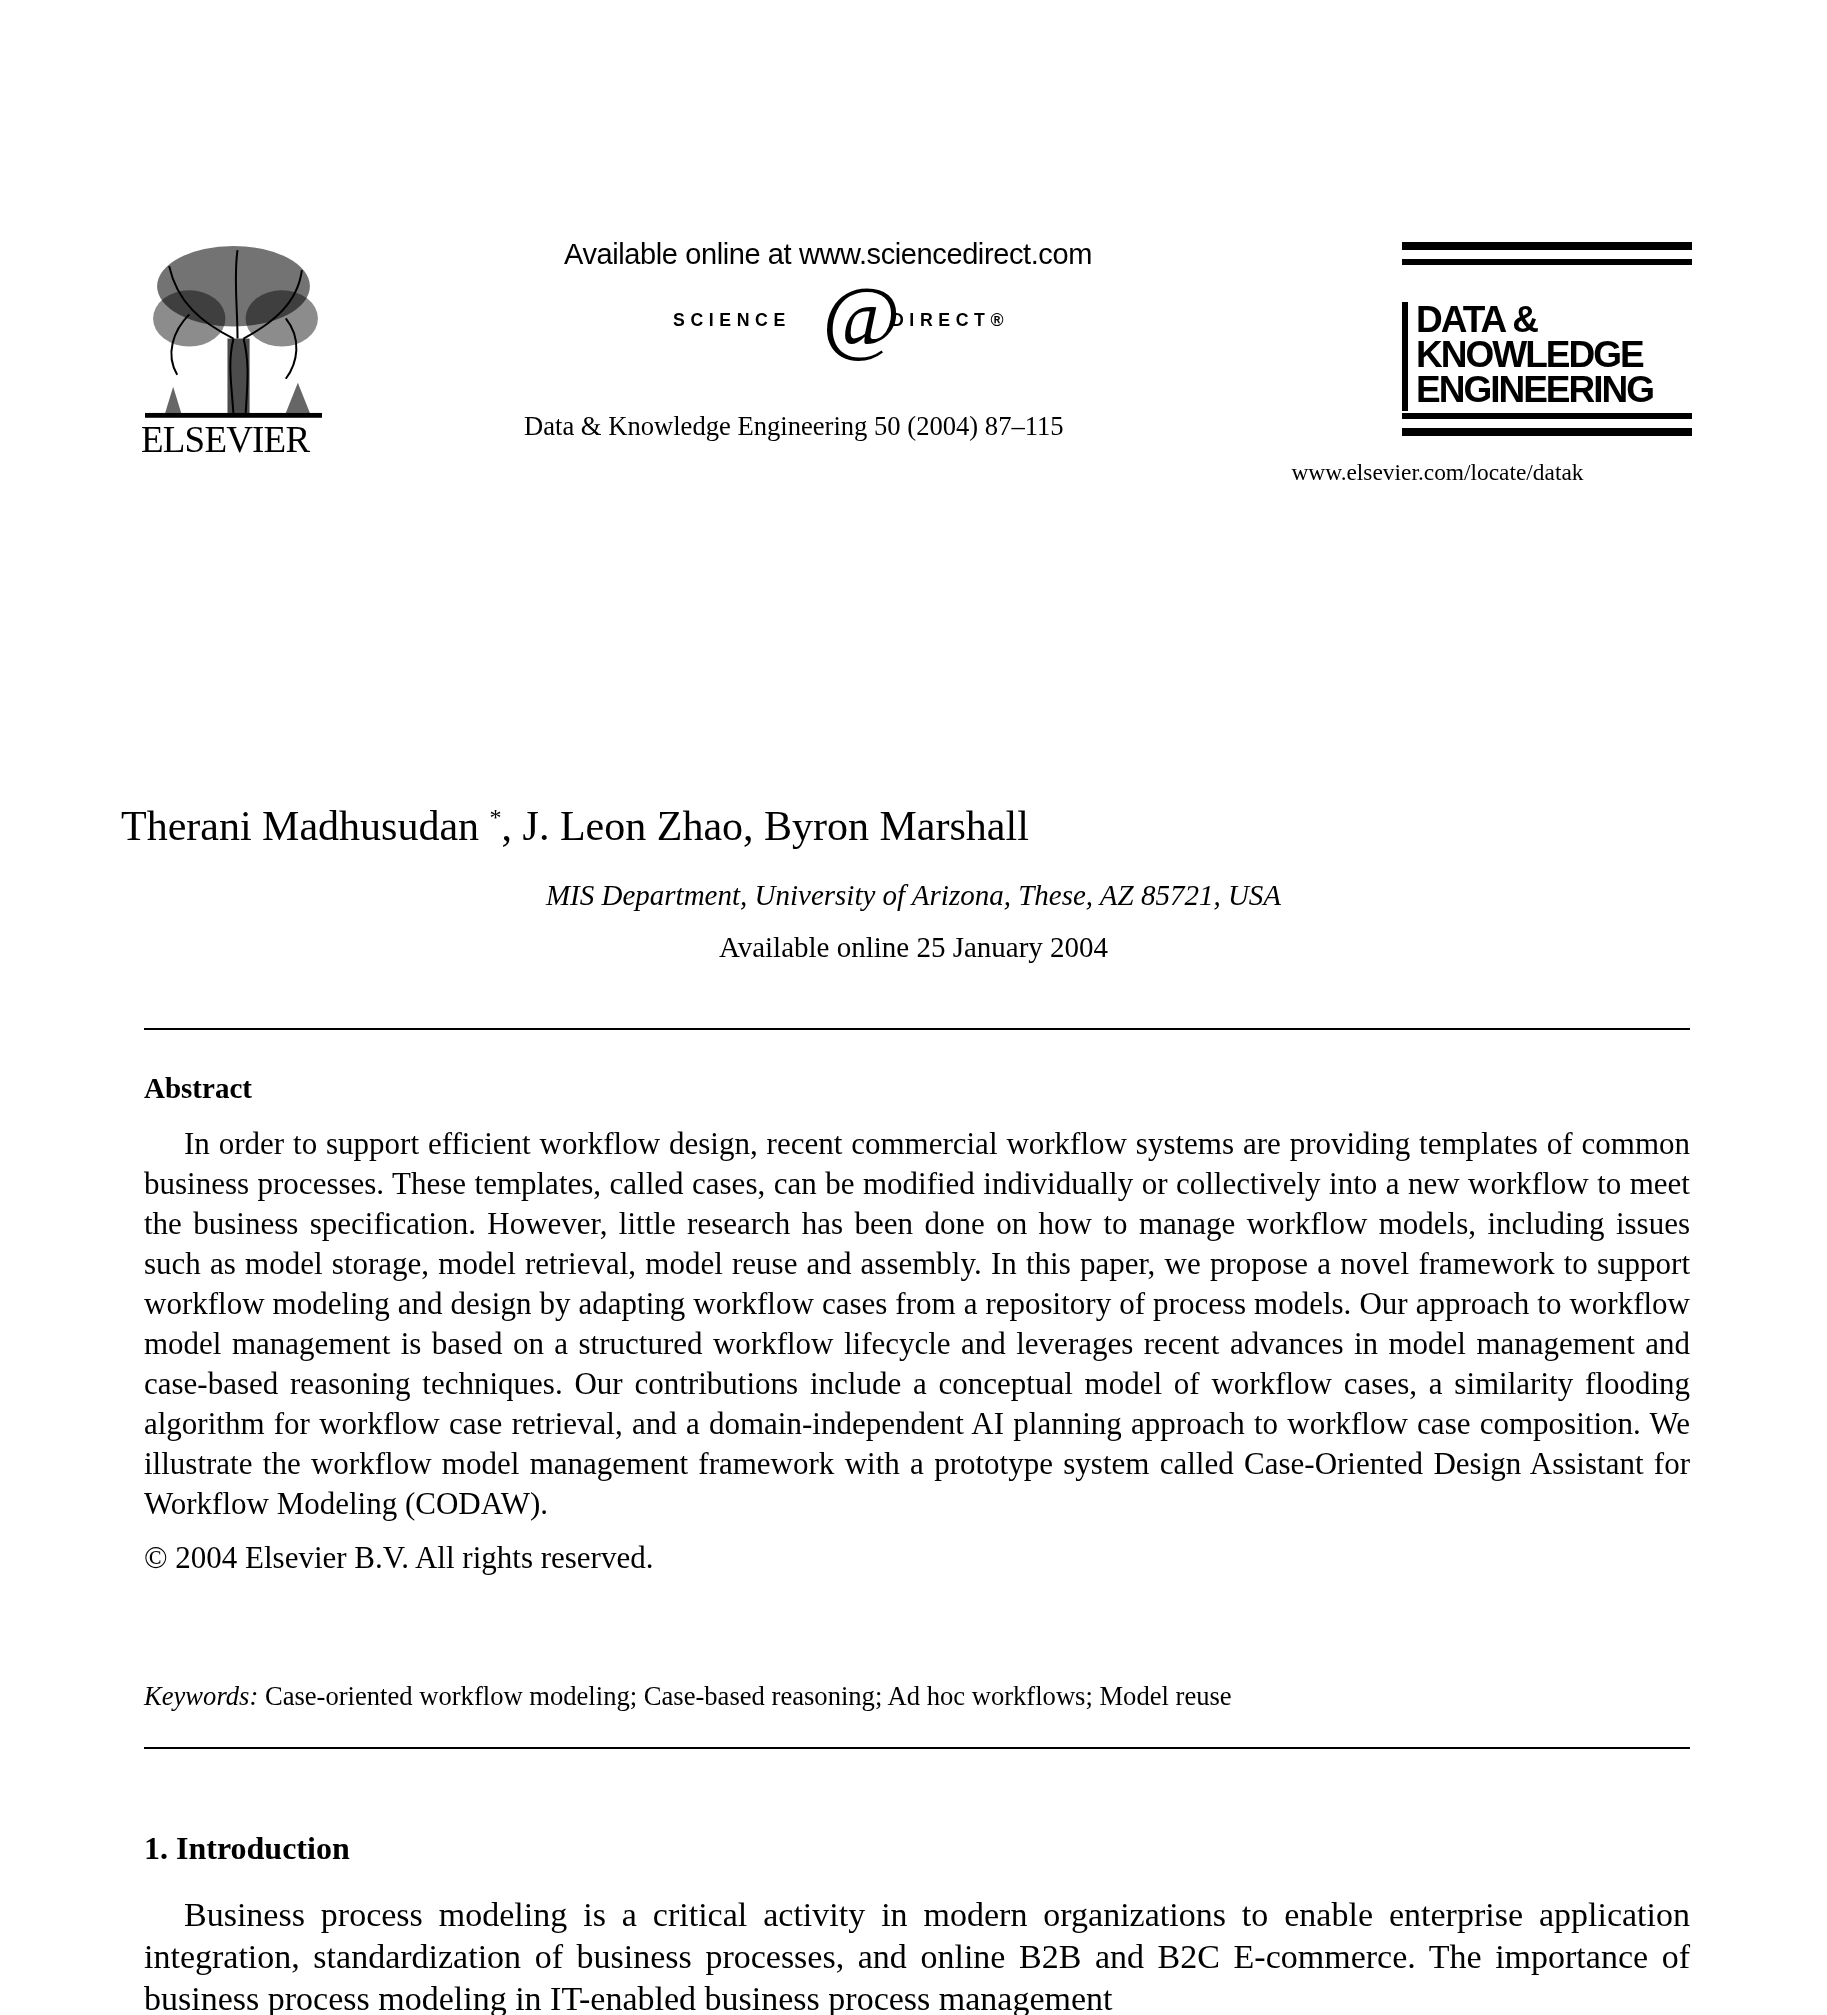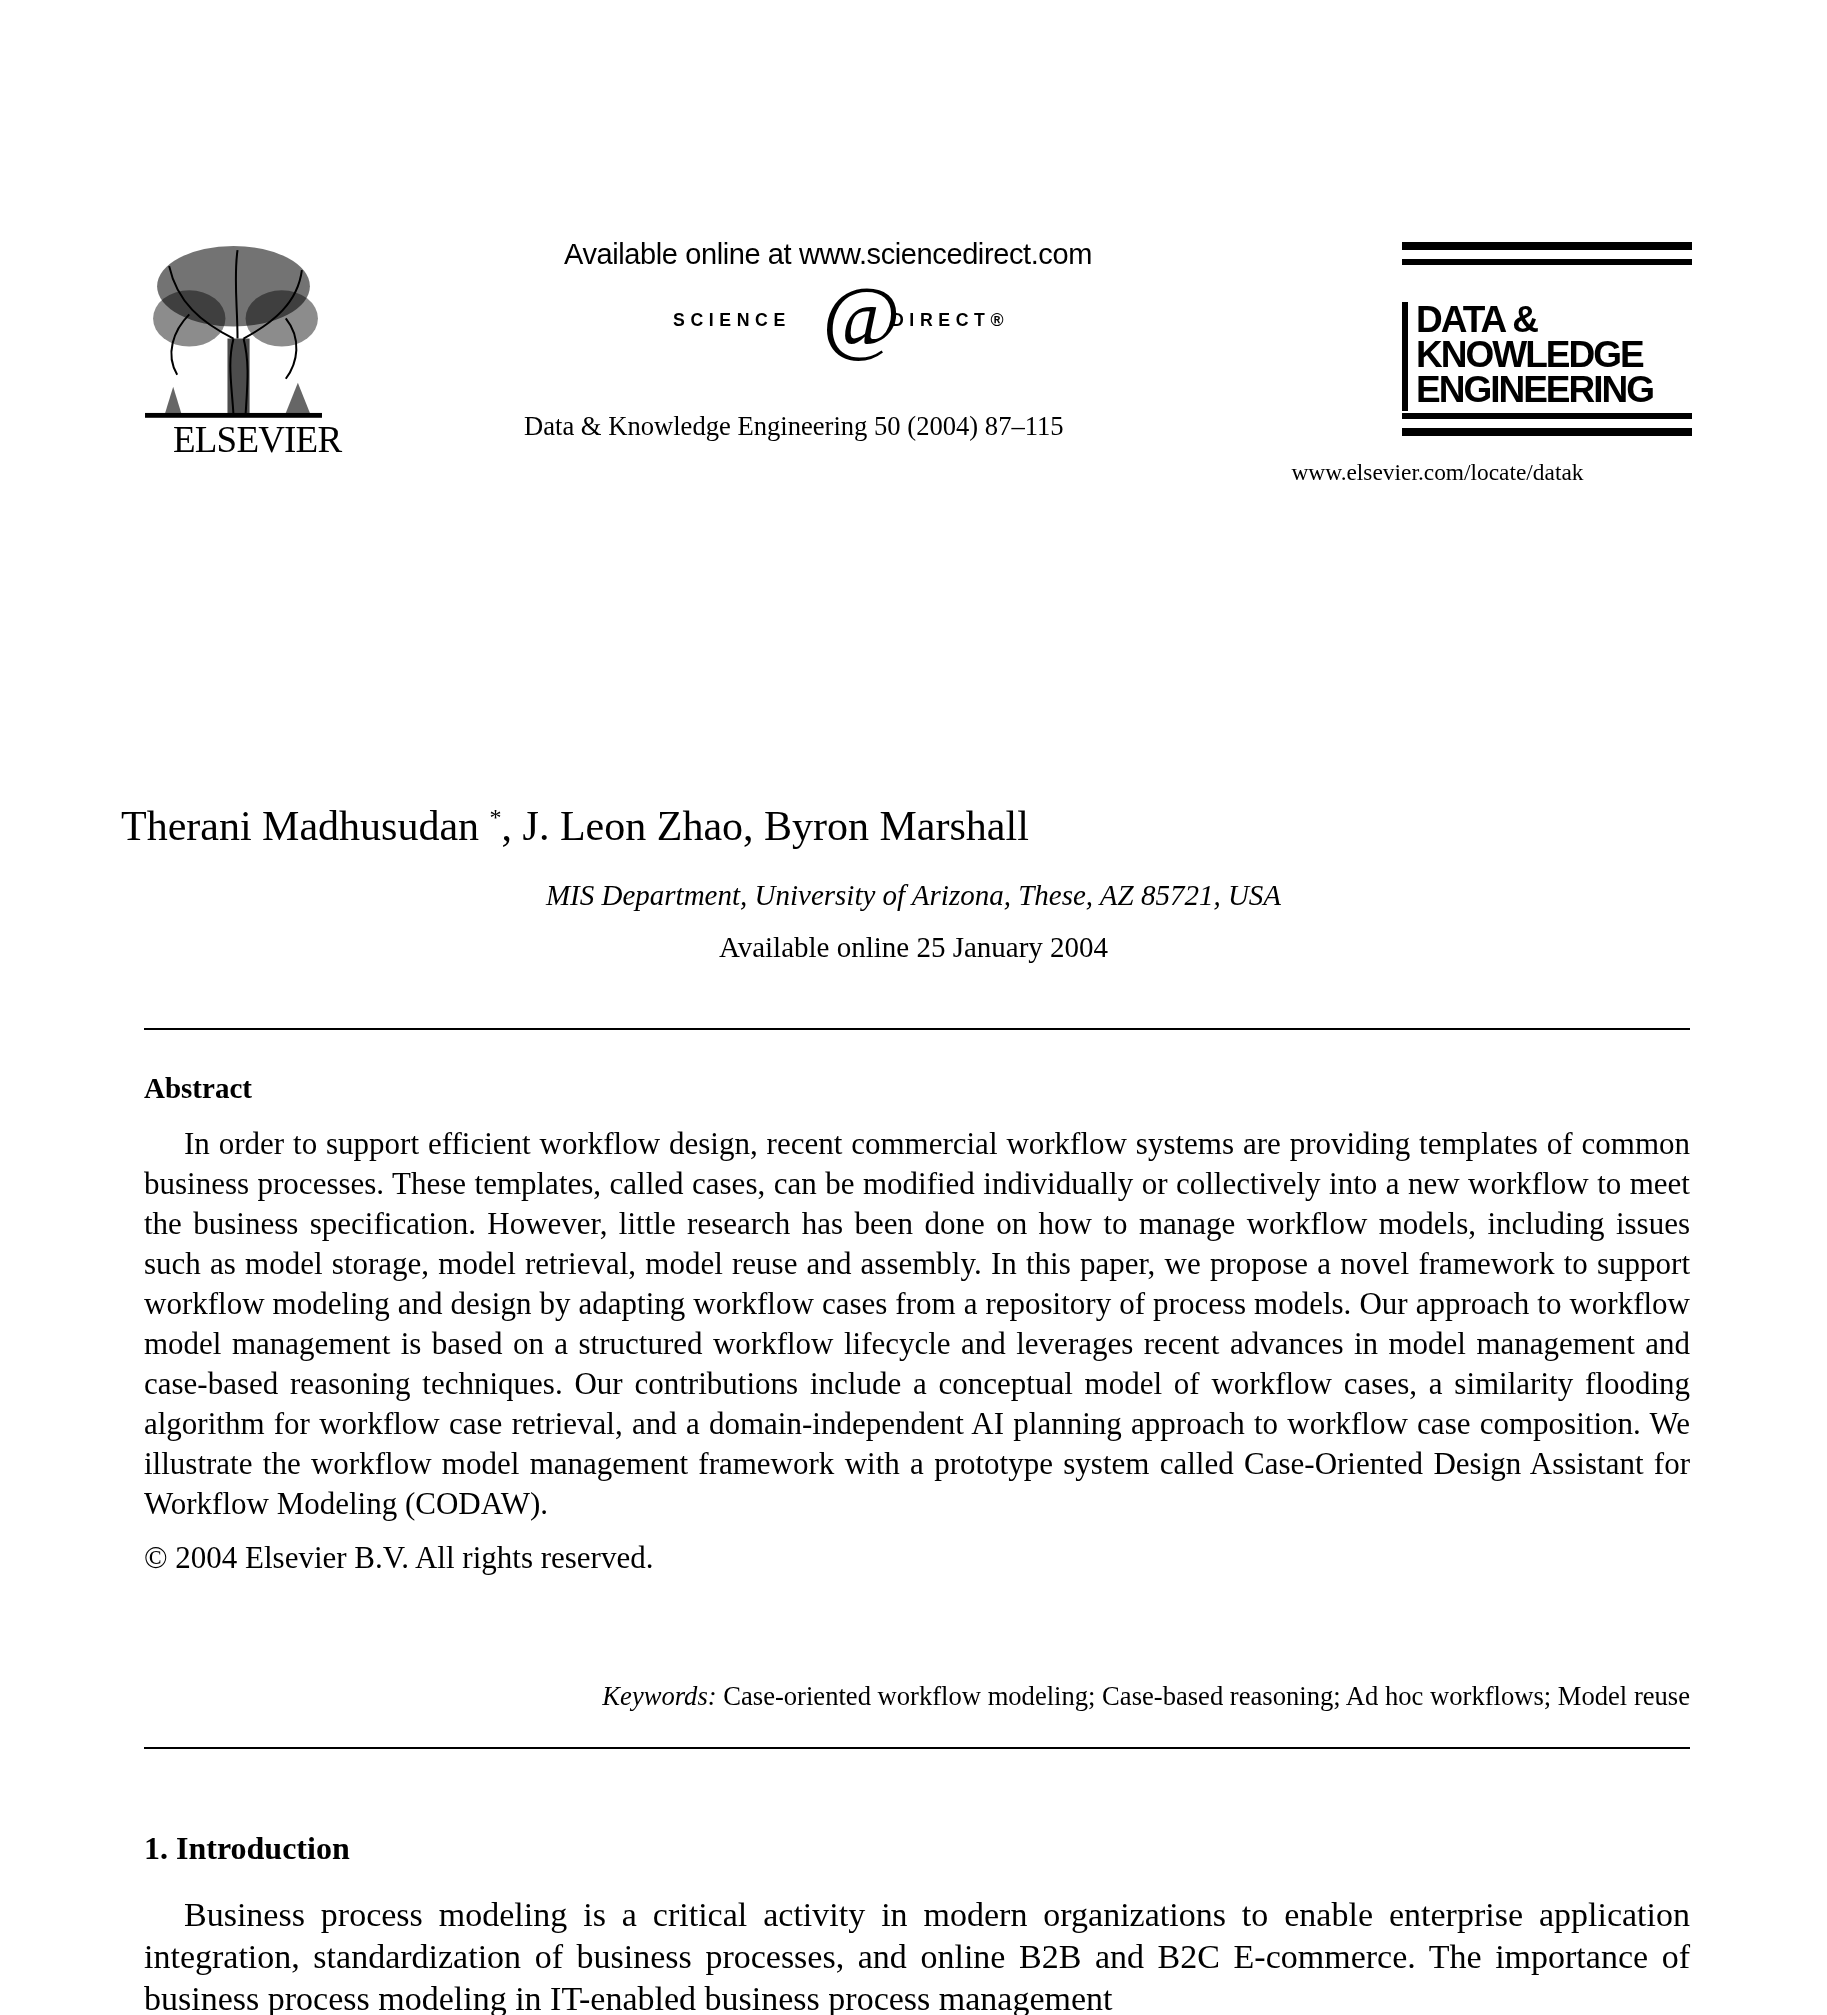--- a/index.html
+++ b/index.html
@@ -5,21 +5,21 @@
   html, body { margin: 0; padding: 0; background: #ffffff; }
   body {
     width: 1827px; height: 2495px; position: relative; overflow: hidden;
     font-family: "Liberation Serif", "DejaVu Serif", serif; color: #000;
   }
   .abs { position: absolute; }
 
   
   #logo-elsevier { left: 141px; top: 242px; width: 185px; height: 210px; }
   #logo-elsevier svg { width: 185px; height: 177px; display: block; }
-  #elsevier-word { font-size: 37px; letter-spacing: -0.8px; line-height: 1; margin-top: 1.6px; margin-left: 32px; }
+  #elsevier-word { font-size: 37px; letter-spacing: -0.8px; line-height: 1; margin-top: 1.6px; }
 
   #sd-available { left: 564px; top: 238px; width: 605px; text-align: left;
     font-family: "Liberation Sans", sans-serif; font-size: 29px; letter-spacing: -0.4px; }
   #sd-logo { left: 665px; top: 278px; width: 383px; height: 89px; }
   .sd-word { font-family: "Liberation Sans", sans-serif; font-weight: bold; font-size: 17.7px; letter-spacing: 5.6px; position: absolute; top: 32px; }
   .sd-at { position: absolute; left: 157px; top: -4px; font-family: "Liberation Serif", serif; font-style: italic; font-size: 85px; line-height: 1; }
   #journal-cite { left: 524px; top: 411px; width: 725px; font-size: 26.6px; }
 
   #dke-box { left: 1402px; top: 242px; width: 290px; height: 202px; }
   .dke-bar { position: absolute; left: 0; width: 290px; background: #000; }
@@ -31,21 +31,21 @@
   #paper-title { left: 121px; top: 621px; width: 1585px; text-align: center; font-size: 56px; line-height: 73px; }
   #authors { left: 121px; top: 802px; width: 1585px; text-align: left; font-size: 42px; }
   #affiliation { left: 121px; top: 879px; width: 1585px; text-align: center; font-size: 29px; font-style: italic; }
   #available-online { left: 121px; top: 931px; width: 1585px; text-align: center; font-size: 29px; }
 
   .rule { position: absolute; left: 144px; width: 1546px; background: #000; }
 
   #abstract-heading { left: 144px; top: 1072px; font-size: 29px; font-weight: bold; }
   #abstract-body { left: 144px; top: 1124px; width: 1546px; font-size: 31px; line-height: 40px; text-align: justify; text-indent: 40px; }
   #copyright-line { left: 144px; top: 1540px; font-size: 31px; }
-  #keywords { left: 144px; top: 1681px; width: 1546px; font-size: 26.6px; text-align: right; }
+  #keywords { left: 144px; top: 1681px; width: 1546px; font-size: 26.6px; }
   #keywords i { font-style: italic; }
 
   #intro-heading { left: 144px; top: 1830px; font-size: 32px; font-weight: bold; }
   #intro-body { left: 144px; top: 1894px; width: 1546px; font-size: 34px; line-height: 42px; text-align: justify; text-indent: 40px; }
 </style>
 </head>
 <body>
 
 <div class="abs" id="logo-elsevier">
   <svg viewBox="0 0 460 440">

